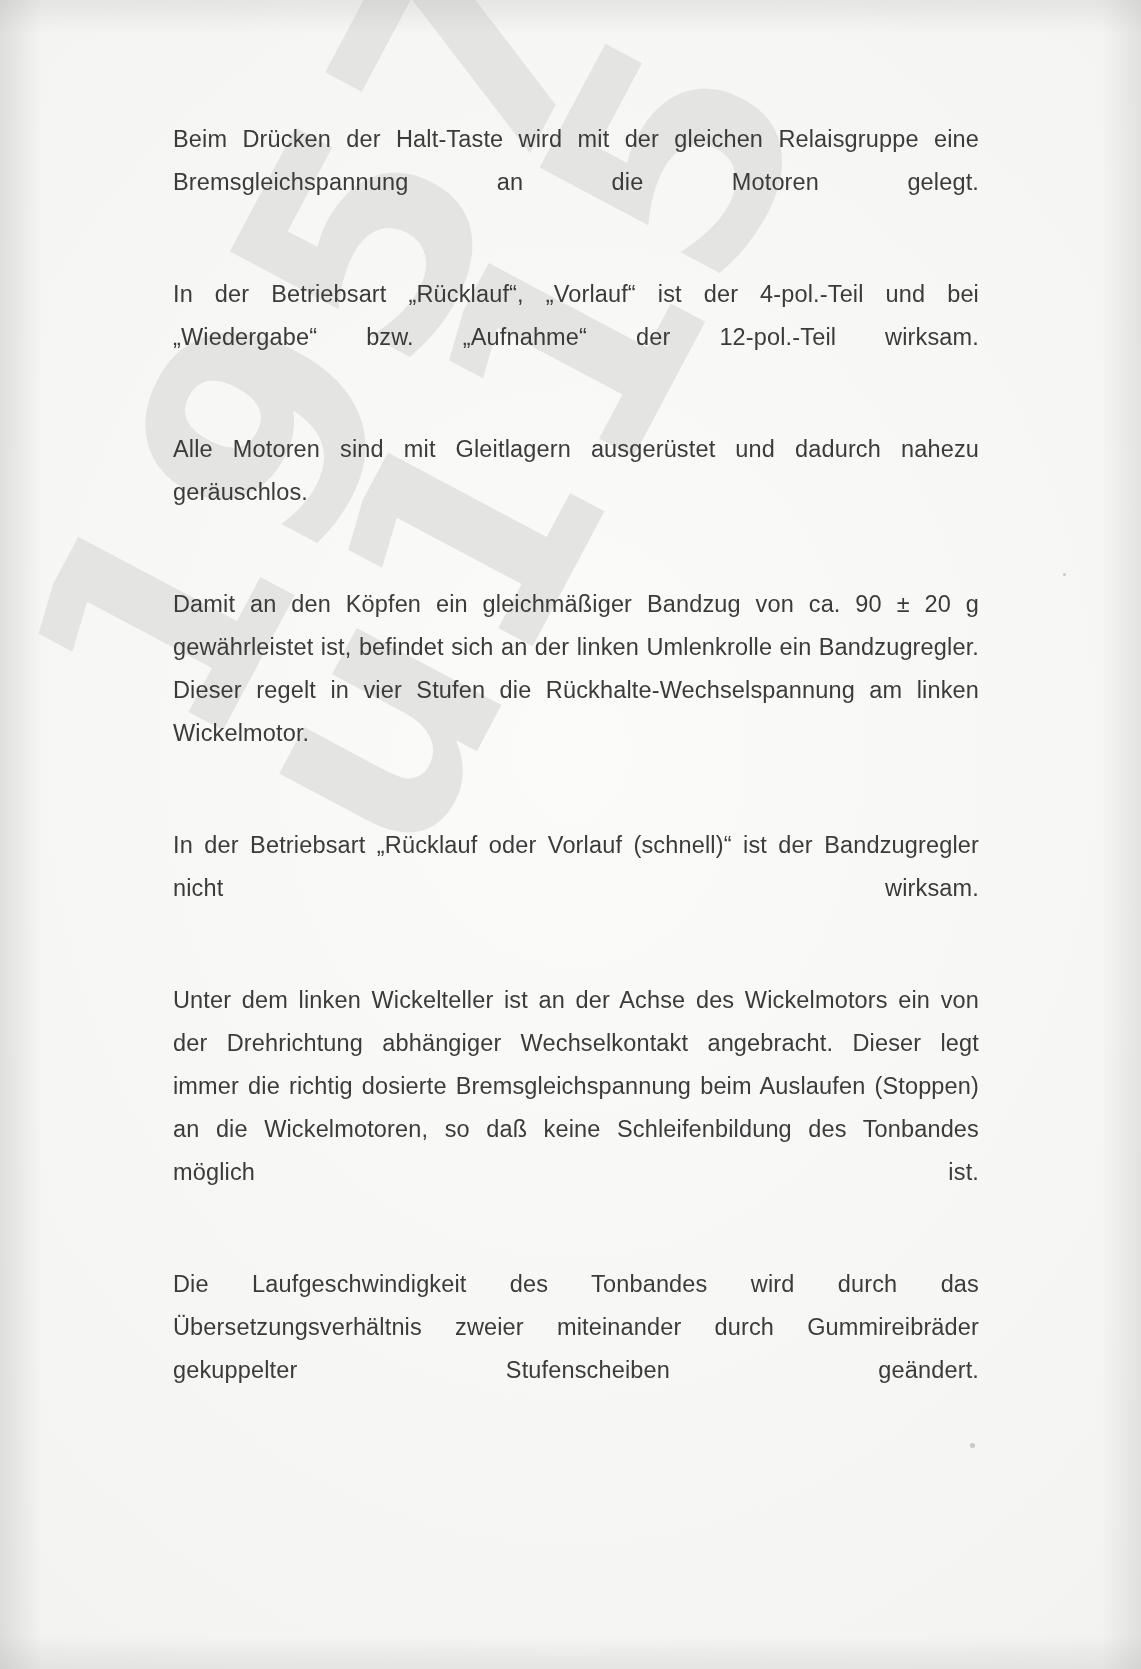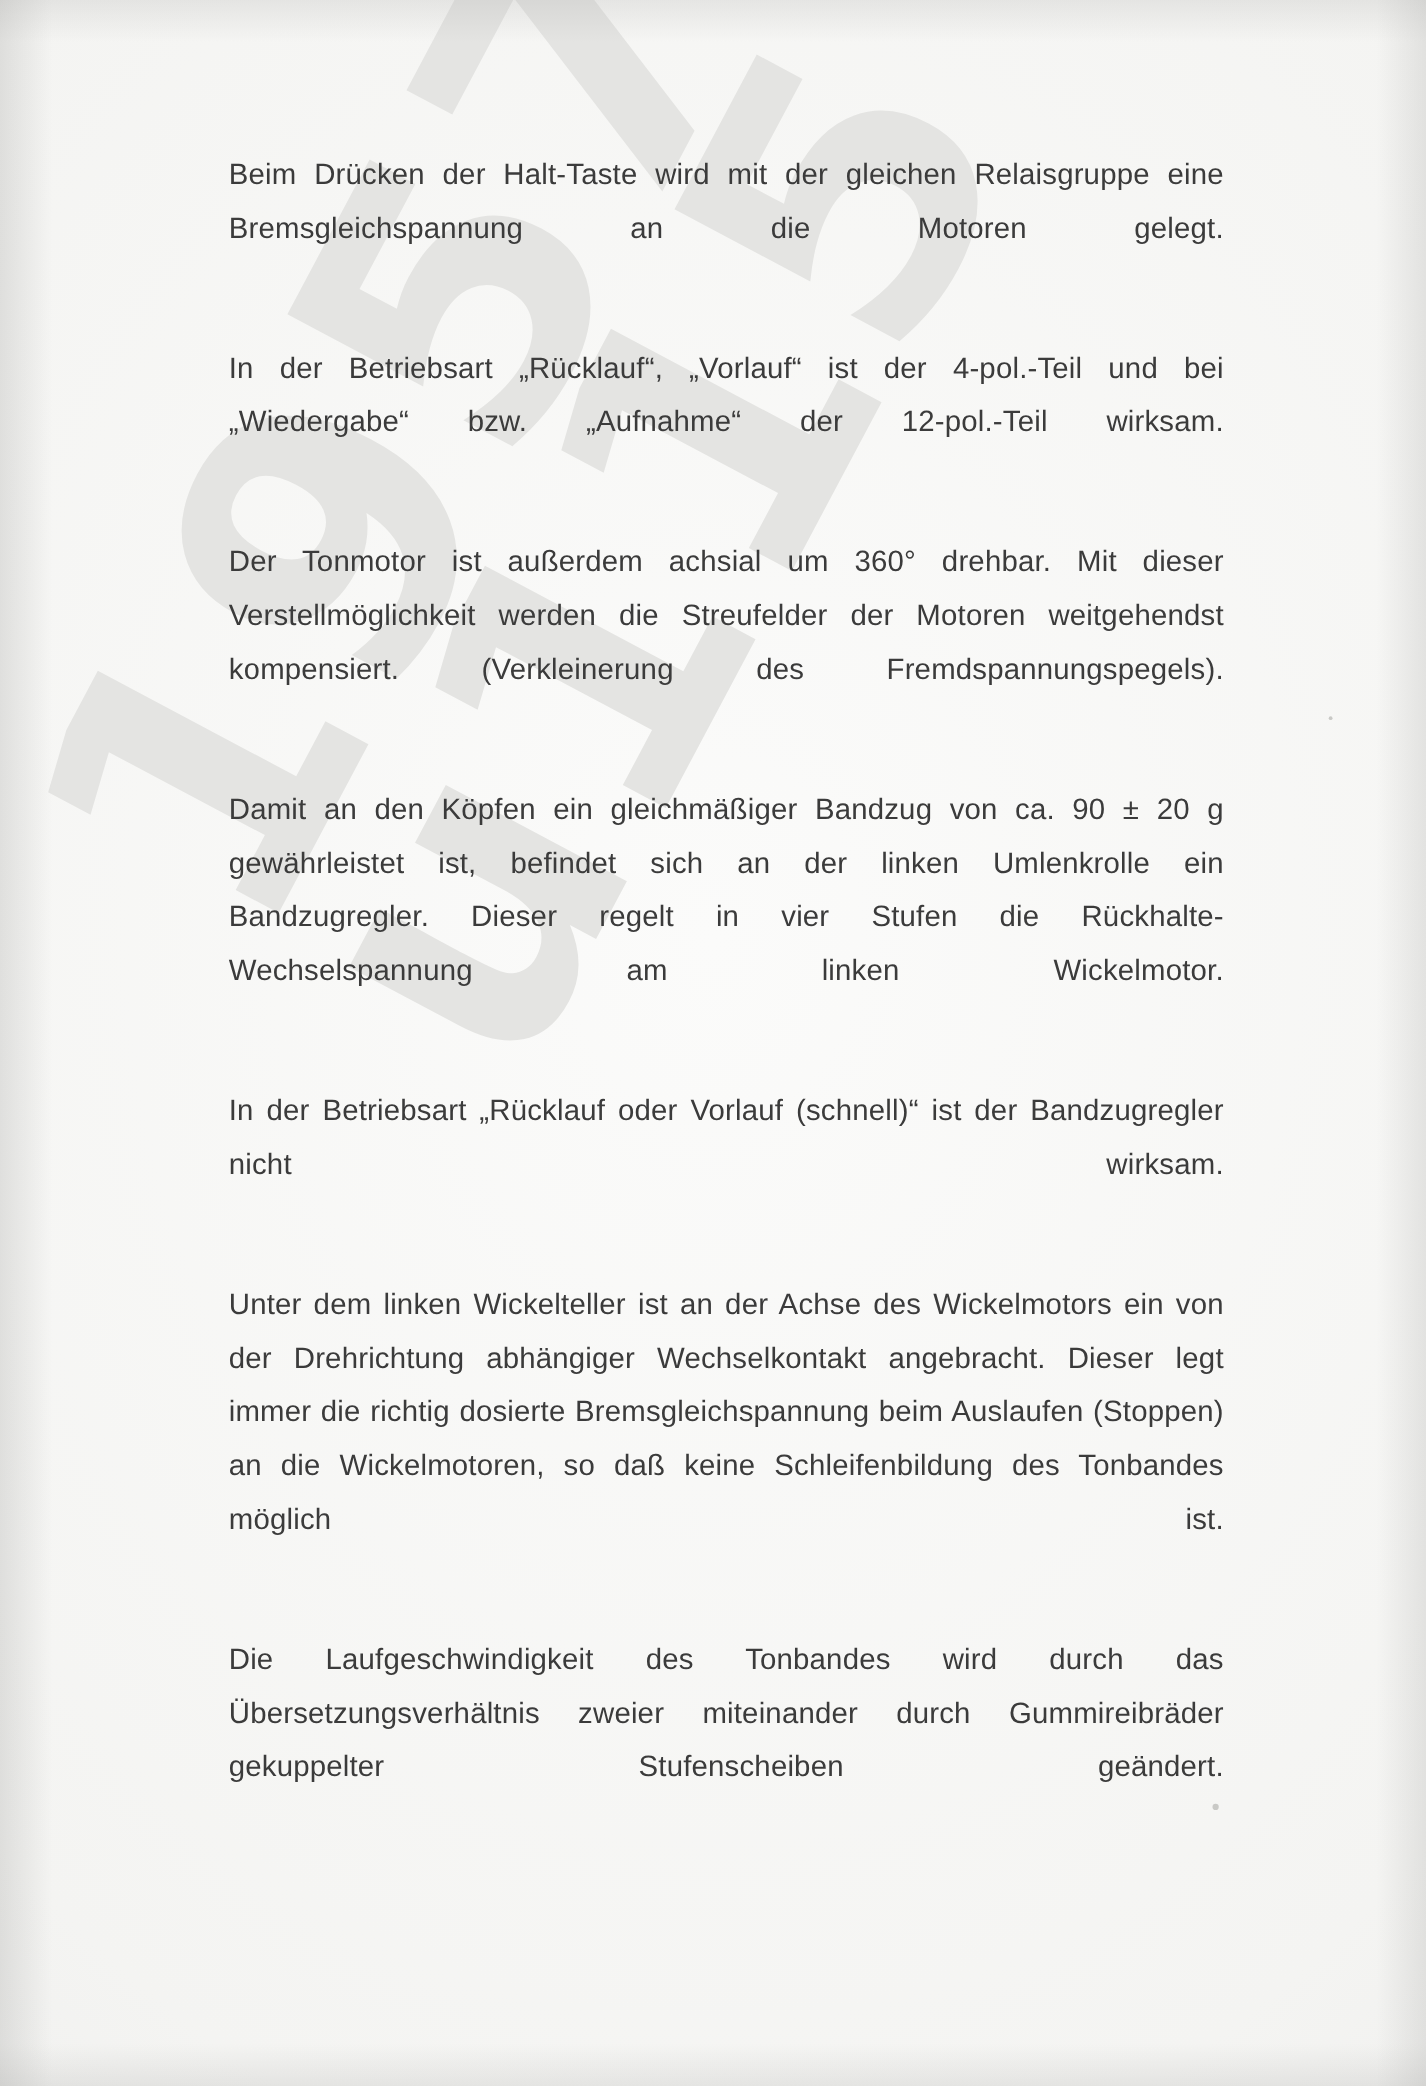--- a/index.html
+++ b/index.html
@@ -63,21 +63,21 @@
   }
 
   .content {
     position: absolute;
     left: 167px;
     top: 118px;
     width: 812px;
   }
 
   p.para {
-    margin: 0 0 26px 16px;
+    margin: 0 0 26px 6px;
     font-family: "Liberation Sans", sans-serif;
     font-size: 23.5px;
     line-height: 43px;
     color: #3b3b3b;
     text-align: justify;
     text-justify: inter-word;
     letter-spacing: 0.15px;
     word-spacing: 0.5px;
   }
   p.para:last-child {
@@ -121,22 +121,22 @@
   <div class="edge-shade"></div>
 
   <div class="content">
 
     <p class="para">Beim Drücken der Halt-Taste wird mit der gleichen Relaisgruppe eine Bremsgleichspannung an die Motoren gelegt.</p>
 
 
     <p class="para">In der Betriebsart „Rücklauf“, „Vorlauf“ ist der 4-pol.-Teil und bei „Wiedergabe“ bzw. „Aufnahme“ der 12-pol.-Teil wirksam.</p>
 
 
+    <p class="para">Alle Motoren sind mit Gleitlagern ausgerüstet und dadurch nahezu geräuschlos.</p>
 
-    <p class="para">Der Tonmotor ist außerdem achsial um 360° drehbar. Mit dieser Verstellmöglichkeit werden die Streufelder der Motoren weitgehendst kompensiert. (Verkleinerung des Fremdspannungspegels).</p>
 
     <p class="para">Damit an den Köpfen ein gleichmäßiger Bandzug von ca. 90 ± 20 g gewährleistet ist, befindet sich an der linken Umlenkrolle ein Bandzugregler. Dieser regelt in vier Stufen die Rückhalte-Wechselspannung am linken Wickelmotor.</p>
 
     <p class="para">In der Betriebsart „Rücklauf oder Vorlauf (schnell)“ ist der Bandzugregler nicht wirksam.</p>
 
     <p class="para">Unter dem linken Wickelteller ist an der Achse des Wickelmotors ein von der Drehrichtung abhängiger Wechselkontakt angebracht. Dieser legt immer die richtig dosierte Bremsgleichspannung beim Auslaufen (Stoppen) an die Wickelmotoren, so daß keine Schleifenbildung des Tonbandes möglich ist.</p>
 
     <p class="para">Die Laufgeschwindigkeit des Tonbandes wird durch das Übersetzungsverhältnis zweier miteinander durch Gummireibräder gekuppelter Stufenscheiben geändert.</p>
 
   </div>

